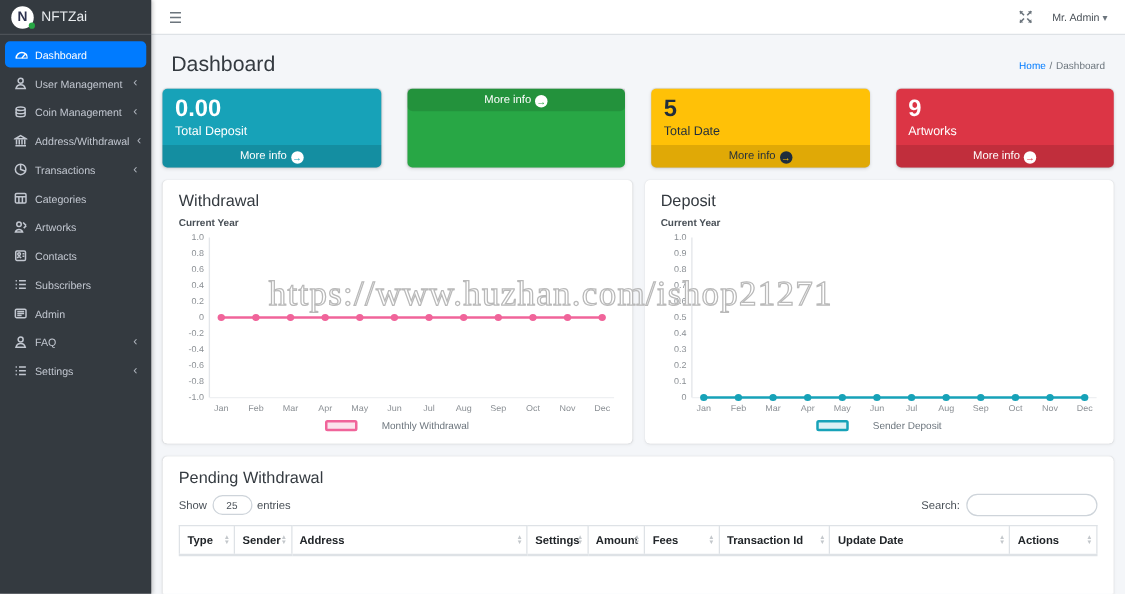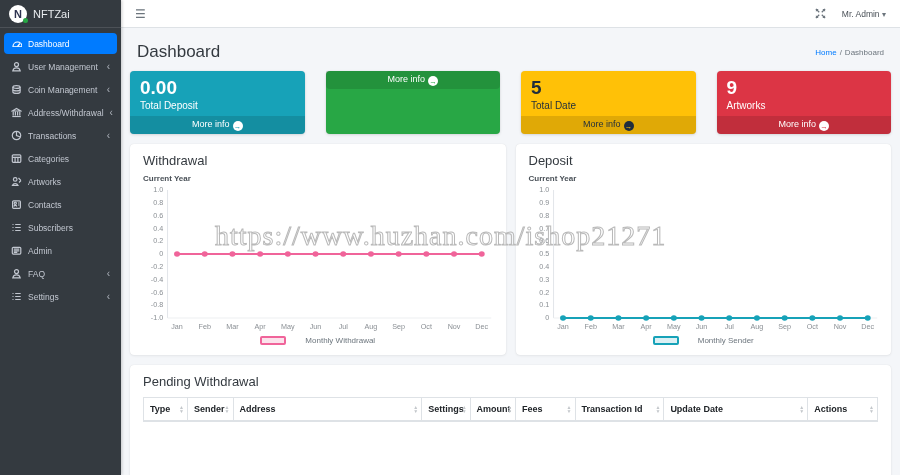--- a/index.html
+++ b/index.html
@@ -356,30 +356,41 @@
             <circle cx="165.9090909090909" cy="134" r="2.8" fill="#17a2b8"></circle>
             <circle cx="192.0909090909091" cy="134" r="2.8" fill="#17a2b8"></circle>
             <circle cx="218.27272727272728" cy="134" r="2.8" fill="#17a2b8"></circle>
             <circle cx="244.45454545454547" cy="134" r="2.8" fill="#17a2b8"></circle>
             <circle cx="270.6363636363636" cy="134" r="2.8" fill="#17a2b8"></circle>
             <circle cx="296.8181818181818" cy="134" r="2.8" fill="#17a2b8"></circle>
             <circle cx="323" cy="134" r="2.8" fill="#17a2b8"></circle>
           </svg>
           <div class="legend">
             <span class="legend-swatch" style="border-color:#17a2b8;background:#dcf0f4"></span>
-            <span>Monthly Sender</span>
+            <span>Sender Deposit</span>
           </div>
         </div>
       </div>
     </div>
 
   <div class="watermark">https://www.huzhan.com/ishop21271</div>
 
   <section class="pending">
     <div class="panel-header">Pending Withdrawal</div>
+    <div class="pw-controls">
+      <div class="pw-left">
+        <span>Show</span>
+        <select class="pw-select" id="page-size-select"><option>25</option></select>
+        <span>entries</span>
+      </div>
+      <div class="pw-right">
+        <span>Search:</span>
+        <input class="pw-search" type="text" value="" style="">
+      </div>
+    </div>
     <table class="pw-table">
       <thead>
           <tr id="pw-head-row">
             <th style="width: 6%;"><span>Type</span><span class="sort">
                 <span>▲</span>
                 <span>▼</span>
               </span></th>
             <th style="width: 6.2%;"><span>Sender</span><span class="sort">
                 <span>▲</span>
                 <span>▼</span>

